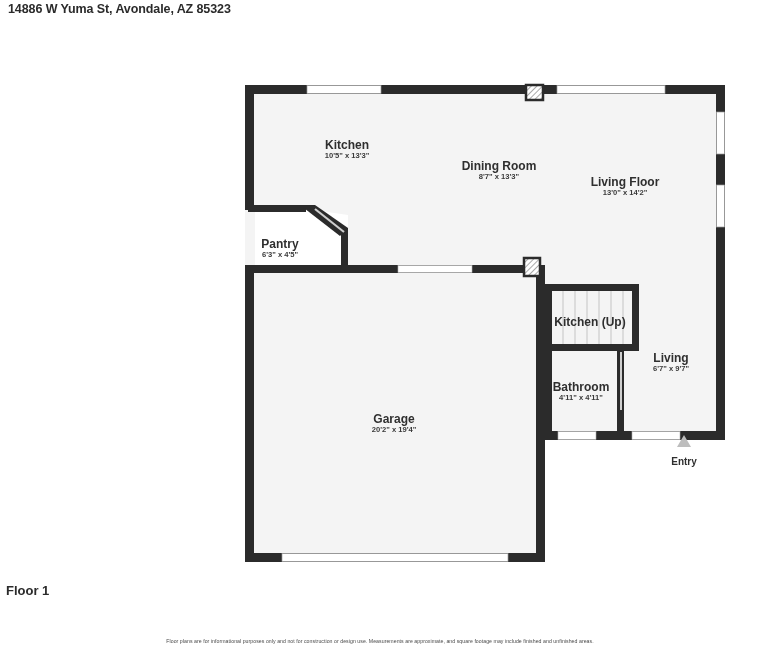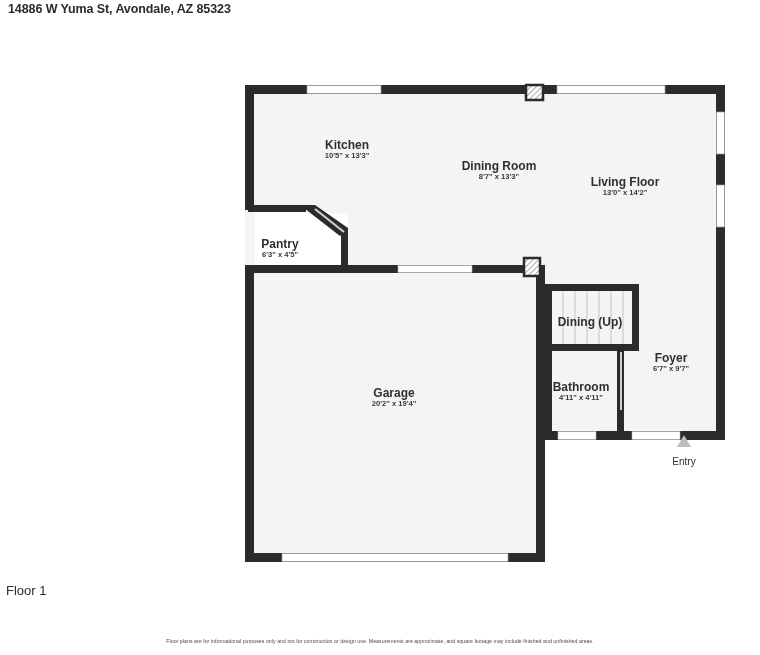--- a/index.html
+++ b/index.html
@@ -23,21 +23,21 @@
     font-weight: bold;
     letter-spacing: -0.1px;
     color: #2b2b2b;
     white-space: nowrap;
   }
   #floor-label {
     position: absolute;
     left: 6px;
     top: 583px;
     font-size: 13px;
-    font-weight: normal;
+    font-weight: bold;
     color: #2b2b2b;
   }
   #disclaimer {
     position: absolute;
     left: 0;
     top: 638px;
     width: 760px;
     text-align: center;
     font-size: 5.2px;
     color: #4a4a4a;
@@ -69,21 +69,21 @@
     font-weight: bold;
     color: #3a3a3a;
     line-height: 10px;
   }
   .entry-label {
     position: absolute;
     text-align: center;
     white-space: nowrap;
     transform: translateX(-50%);
     font-size: 10px;
-    font-weight: normal;
+    font-weight: bold;
     color: #2f2f2f;
   }
 </style>
 </head>
 <body>
 
 <div id="page-title">14886 W Yuma St, Avondale, AZ 85323</div>
 
 <svg id="plan" viewBox="0 0 760 655" xmlns="http://www.w3.org/2000/svg">
   <defs>
@@ -195,31 +195,31 @@
 </div>
 <div class="room-label" style="left:625px; top:176px;">
   <div class="room-name">Living Floor</div>
   <div class="room-dims">13'0" x 14'2"</div>
 </div>
 <div class="room-label" style="left:280px; top:238px;">
   <div class="room-name">Pantry</div>
   <div class="room-dims">6'3" x 4'5"</div>
 </div>
 <div class="room-label" style="left:590px; top:316px;">
-  <div class="room-name">Dining (Up)</div>
+  <div class="room-name">Kitchen (Up)</div>
 </div>
 <div class="room-label" style="left:671px; top:352px;">
-  <div class="room-name">Foyer</div>
+  <div class="room-name">Living</div>
   <div class="room-dims">6'7" x 9'7"</div>
 </div>
 <div class="room-label" style="left:581px; top:381px;">
   <div class="room-name">Bathroom</div>
   <div class="room-dims">4'11" x 4'11"</div>
 </div>
-<div class="room-label" style="left:394px; top:387px;">
+<div class="room-label" style="left:394px; top:413px;">
   <div class="room-name">Garage</div>
   <div class="room-dims">20'2" x 19'4"</div>
 </div>
 
 <div class="entry-label" style="left:684px; top:456px;">Entry</div>
 
 <div id="floor-label">Floor 1</div>
 <div id="disclaimer">Floor plans are for informational purposes only and not for construction or design use. Measurements are approximate, and square footage may include finished and unfinished areas.</div>
 
 </body></html>

